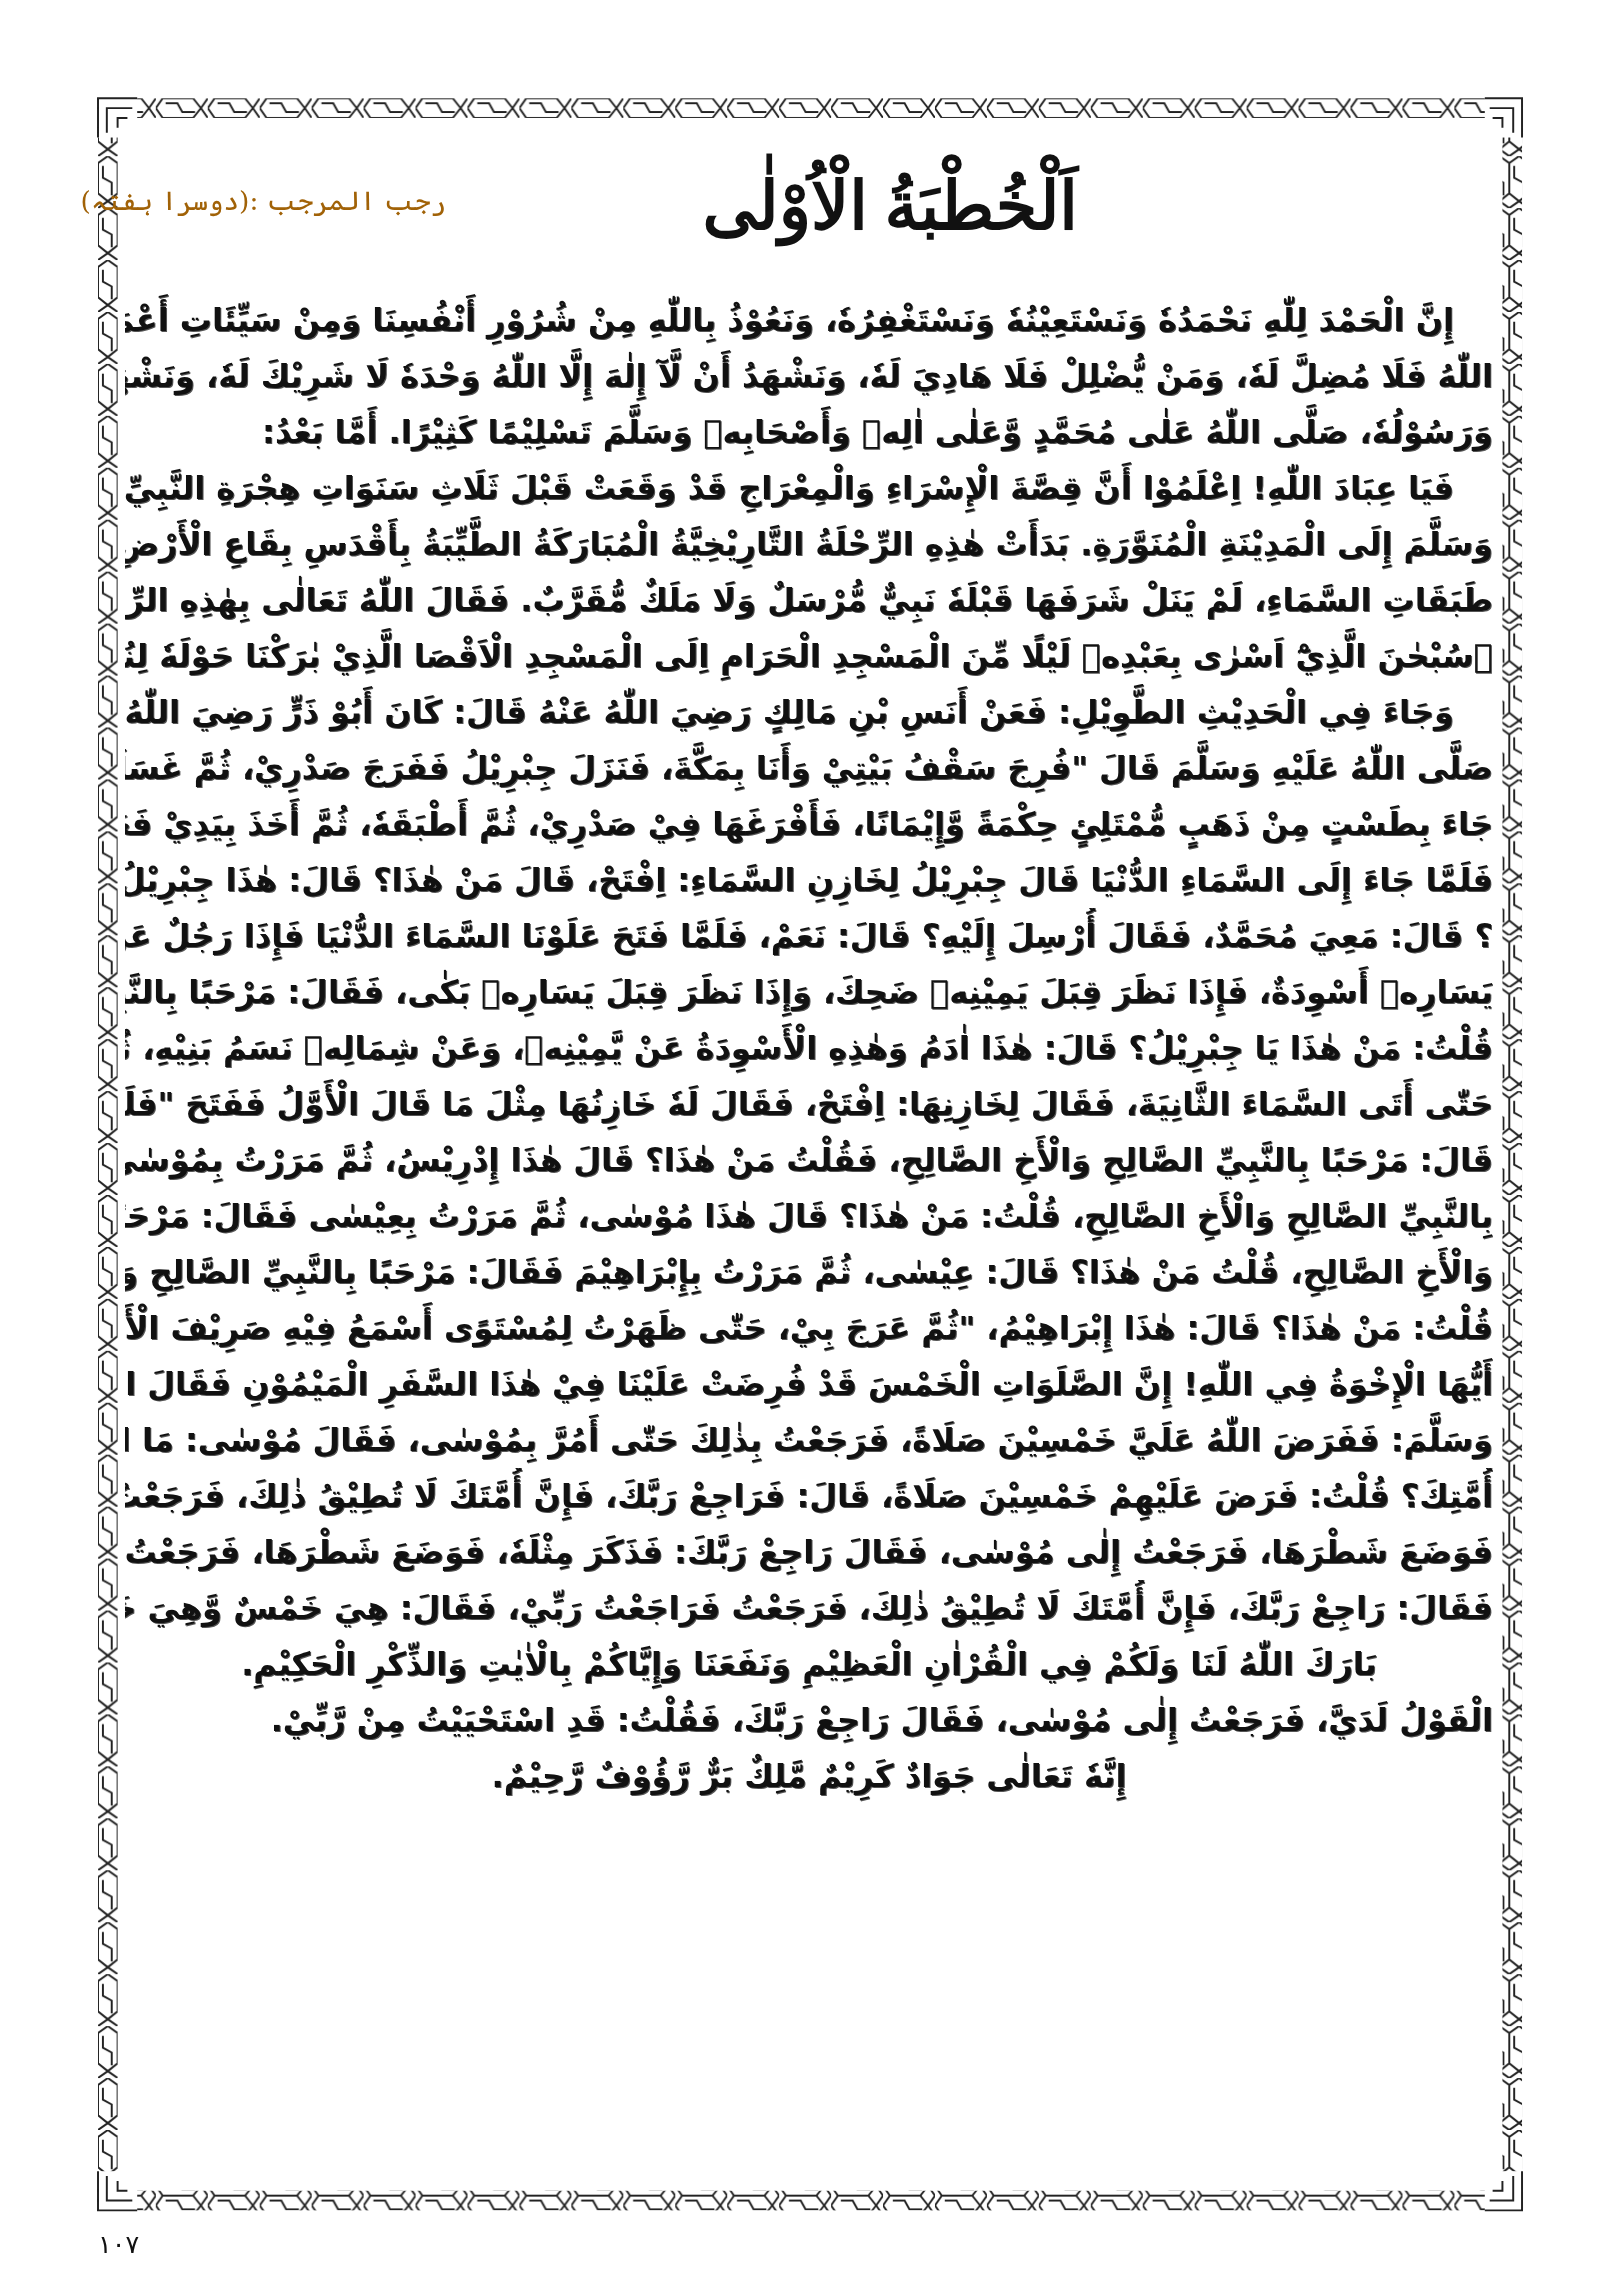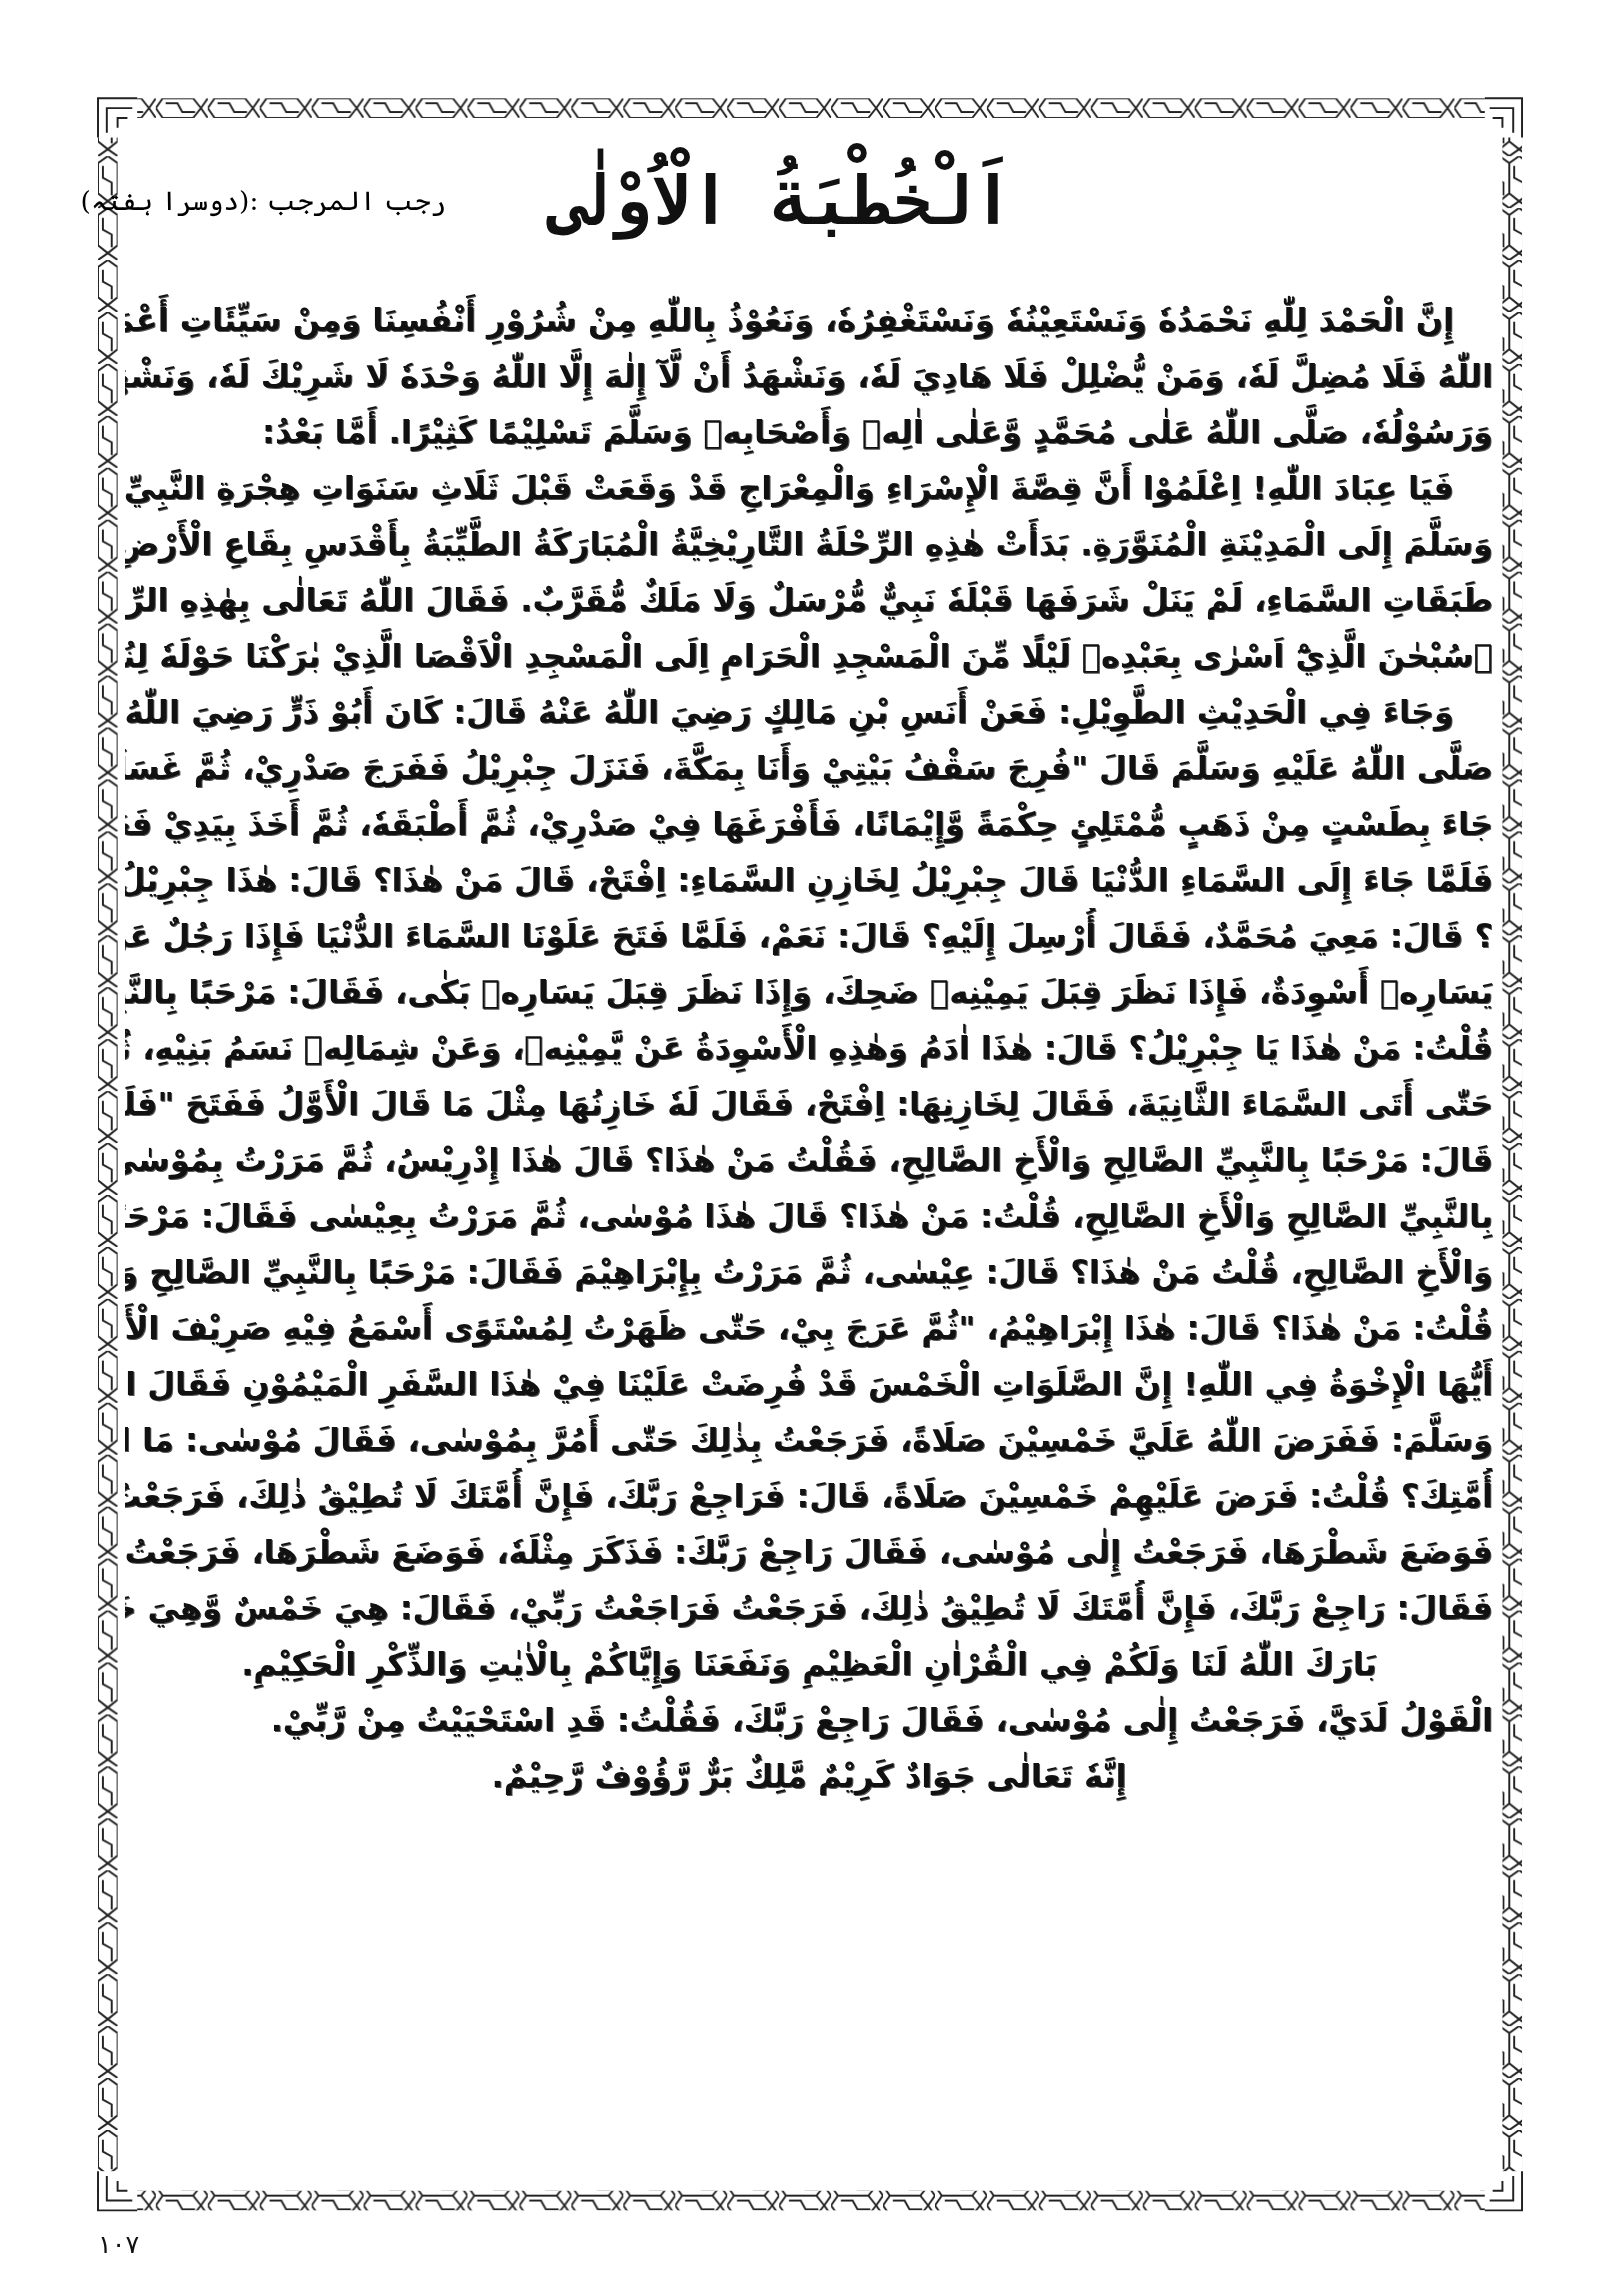--- a/index.html
+++ b/index.html
@@ -2,27 +2,27 @@
 <html><head>
 <meta charset="utf-8">
 <style>
   html, body { margin: 0; padding: 0; background: #ffffff; }
   body { width: 1622px; height: 2294px; position: relative; overflow: hidden; }
   .page { position: absolute; left: 0; top: 0; width: 1622px; height: 2294px; background: #fff; }
   .border-svg { position: absolute; left: 0; top: 0; }
   .header-note {
     position: absolute; left: 132px; top: 176px; width: 314px; height: 49px;
     direction: rtl; text-align: right;
-    font-family: "DejaVu Serif", serif; font-size: 26.5px; color: #000000;
+    font-family: "DejaVu Serif", serif; font-size: 26.5px; color: #a16207;
     line-height: 49px; white-space: nowrap;
   }
   .title {
     position: absolute; left: 549px; top: 147px; width: 529px; height: 118px;
-    direction: rtl; text-align: left;
-    font-family: Liberation Mono, monospace; font-weight: bold; font-size: 67px;
+    direction: rtl; text-align: right;
+    font-family: Liberation Serif, serif; font-weight: bold; font-size: 67px;
     color: #111; line-height: 118px; white-space: nowrap;
   }
   .body {
     position: absolute; left: 125px; top: 292px; width: 1368px;
     direction: rtl;
     font-family: "DejaVu Sans", sans-serif; font-weight: bold;
     color: #111;
   }
   .line {
     height: 56px; line-height: 56px; font-size: 32px;

